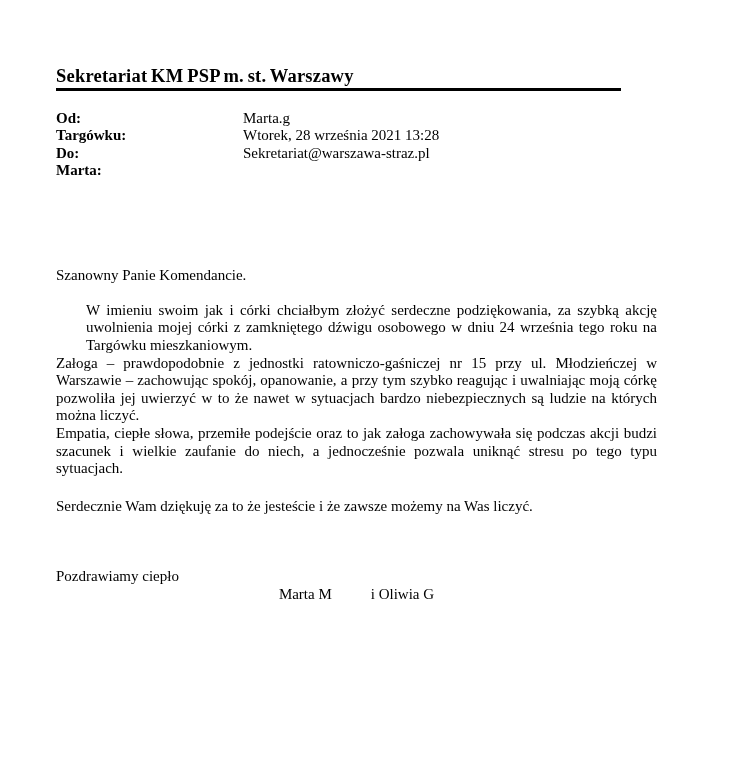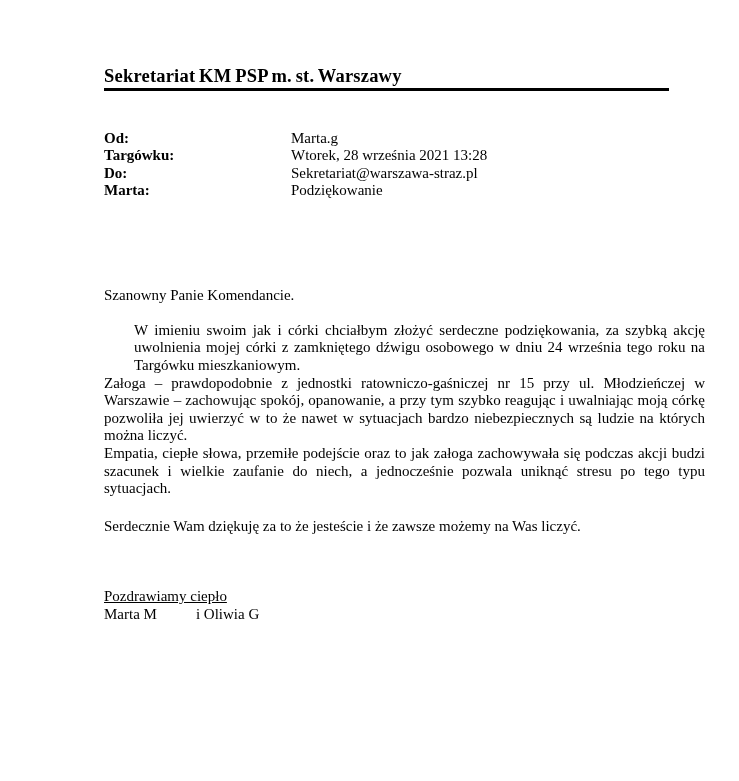--- a/index.html
+++ b/index.html
@@ -12,35 +12,35 @@
     height: 781px;
     overflow: hidden;
     color: #000000;
     font-family: "Liberation Serif", "DejaVu Serif", serif;
     font-size: 15px;
     line-height: 17.6px;
     -webkit-font-smoothing: antialiased;
   }
   .page {
     box-sizing: border-box;
-    padding: 66px 70px 0 104px;
+    padding: 66px 70px 0 56px;
   }
   .header-title {
     margin: 0;
     width: 565px;
     font-size: 18.5px;
     font-weight: bold;
     line-height: 21px;
     letter-spacing: 0.2px;
     border-bottom: 3px solid #000000;
     padding-bottom: 1px;
     word-spacing: -1px;
   }
   .meta-fields {
-    margin-top: 39px;
+    margin-top: 19px;
   }
   .meta-row {
     display: flex;
     line-height: 17.4px;
   }
   .meta-label {
     width: 187px;
     flex: 0 0 187px;
     font-weight: bold;
   }
@@ -59,24 +59,24 @@
   }
   .para.first {
     margin-top: 17.6px;
     margin-left: 30px;
   }
   .closing {
     margin: 20px 0 0 0;
   }
   .signoff {
     margin: 53px 0 0 0;
-    text-decoration: underline;
   }
   .signature {
     margin: 0;
+    text-align: center;
   }
   .sig-gap {
     display: inline-block;
     width: 39px;
   }
 </style>
 </head>
 <body>
 
 <div class="page">
@@ -91,21 +91,20 @@
     <div class="meta-row">
       <span class="meta-label">Targówku:</span>
       <span class="meta-value">Wtorek, 28 września 2021 13:28</span>
     </div>
     <div class="meta-row">
       <span class="meta-label">Do:</span>
       <span class="meta-value">Sekretariat@warszawa-straz.pl</span>
     </div>
     <div class="meta-row">
       <span class="meta-label">Marta:</span>
-      <span class="meta-value">Podziękowanie</span>
     </div>
   </div>
 
   <div class="body-text">
     <p class="greeting">Szanowny Panie Komendancie.</p>
 
     <p class="para first">W imieniu swoim jak i córki chciałbym złożyć serdeczne podziękowania, za szybką akcję uwolnienia mojej córki z zamkniętego dźwigu osobowego w dniu 24 września tego roku na Targówku mieszkaniowym.</p>
     <p class="para">Załoga – prawdopodobnie z jednostki ratowniczo-gaśniczej nr 15 przy ul. Młodzieńczej w Warszawie – zachowując spokój, opanowanie, a przy tym szybko reagując i uwalniając moją córkę pozwoliła jej uwierzyć w to że nawet w sytuacjach bardzo niebezpiecznych są ludzie na których można liczyć.</p>
     <p class="para">Empatia, ciepłe słowa, przemiłe podejście oraz to jak załoga zachowywała się podczas akcji budzi szacunek i wielkie zaufanie do niech, a jednocześnie pozwala uniknąć stresu po tego typu sytuacjach.</p>
 

